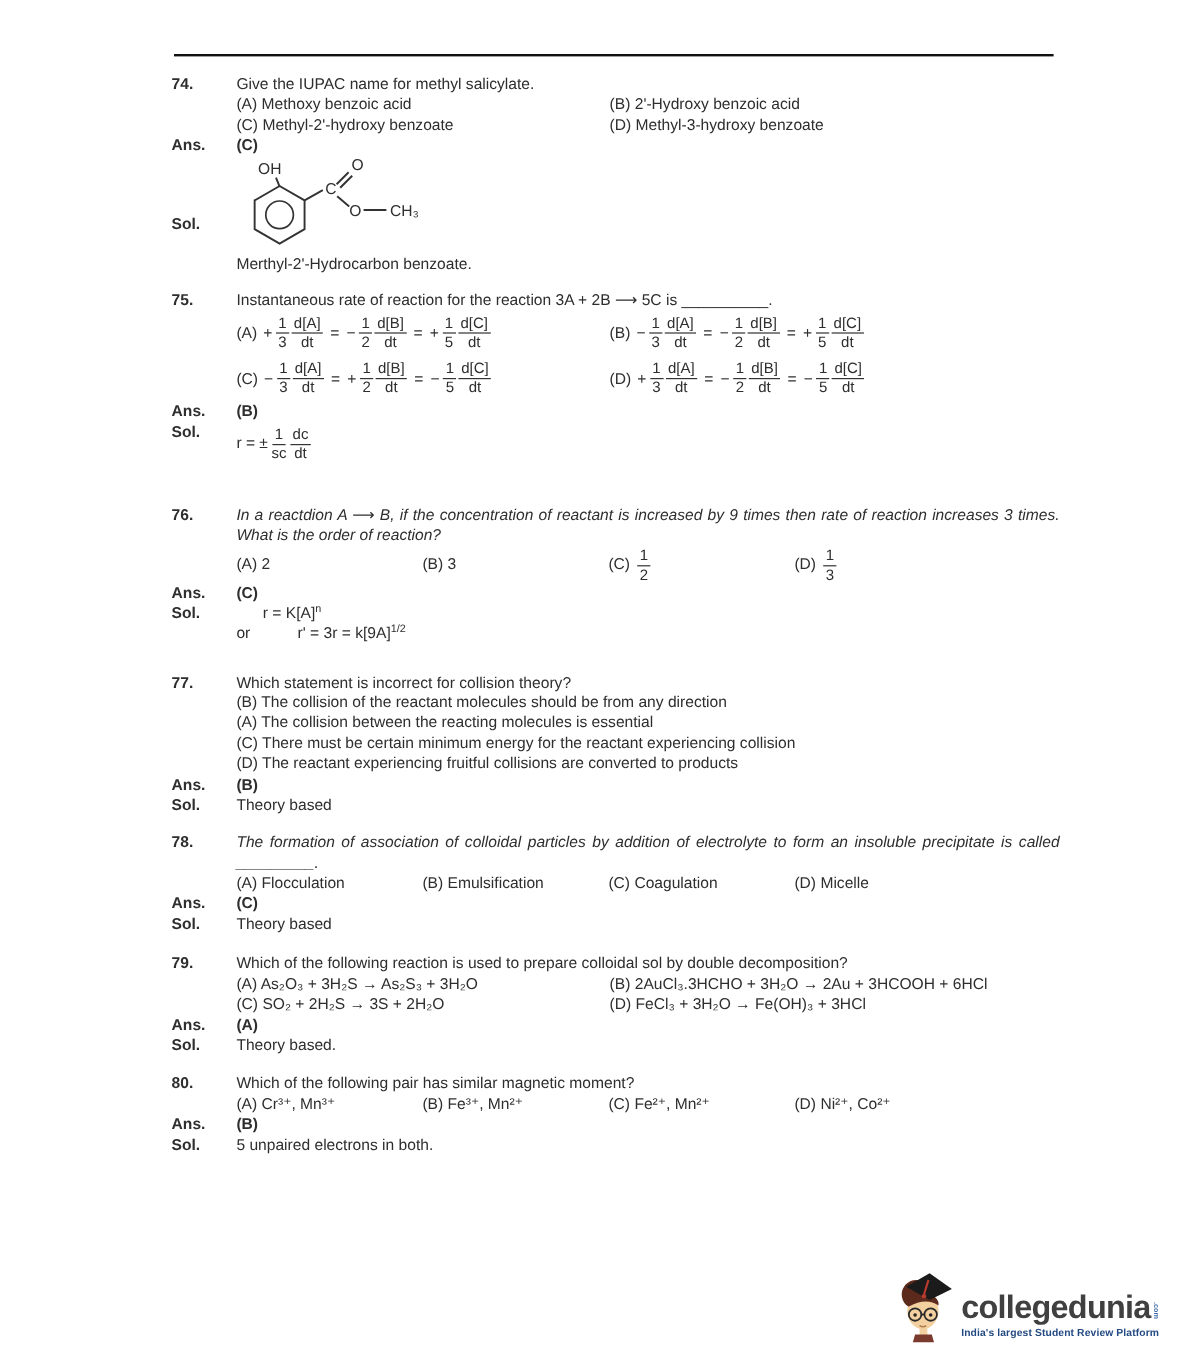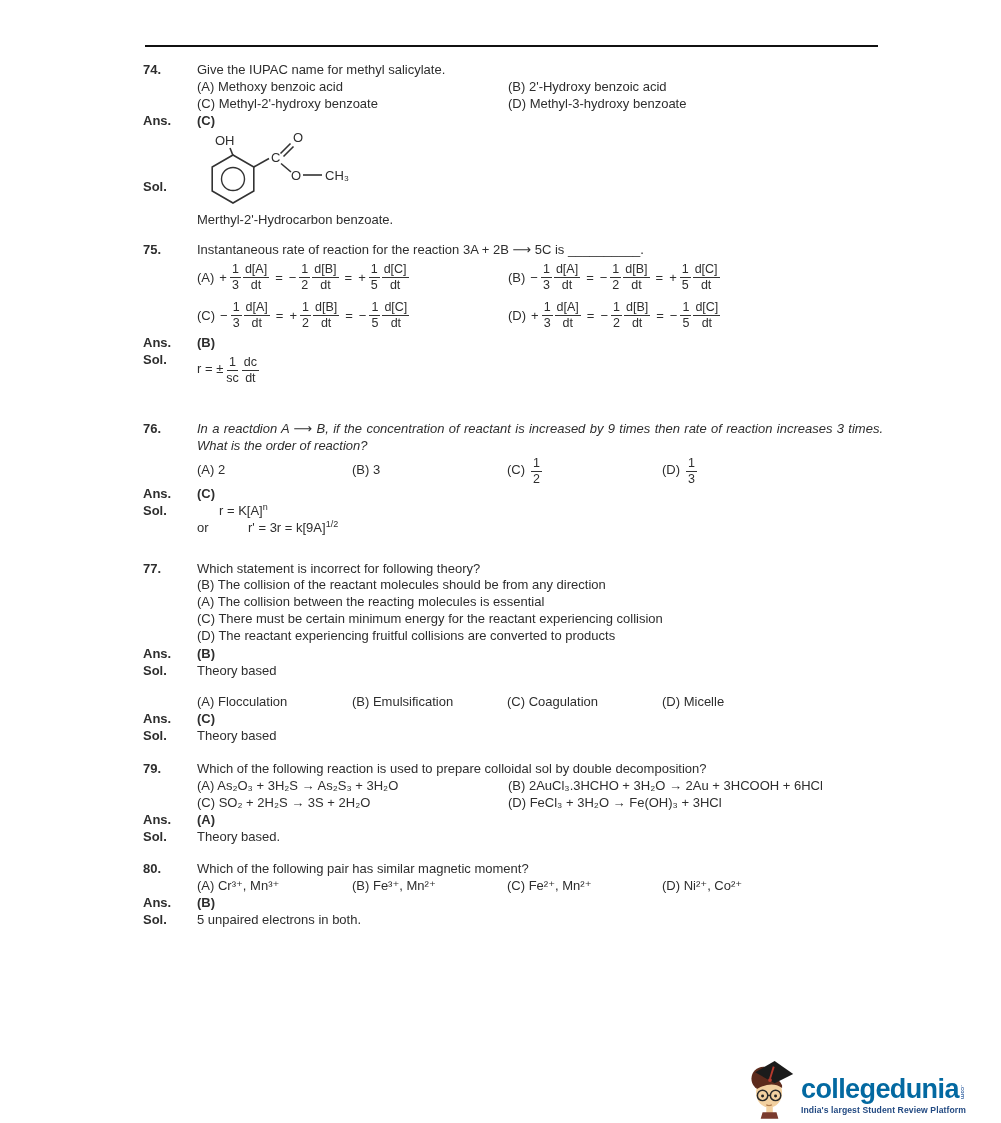--- a/index.html
+++ b/index.html
@@ -311,21 +311,21 @@
       <span class="lbl"></span>
       <div class="content">
         <span class="or-cell">or</span><span><span>r' = 3r = k[9A]</span><sup>1/2</sup></span>
       </div>
     </div>
   </div>
 
   <div class="q-block" style="margin-top:24px;">
     <div class="row">
       <span class="lbl">77.</span>
-      <div class="content">Which statement is incorrect for following theory?</div>
+      <div class="content">Which statement is incorrect for collision theory?</div>
     </div>
     <div class="row">
       <span class="lbl"></span>
       <div class="content stacked">
         <div>(B) The collision of the reactant molecules should be from any direction</div>
         <div>(A) The collision between the reacting molecules is essential</div>
         <div>(C) There must be certain minimum energy for the reactant experiencing collision</div>
         <div>(D) The reactant experiencing fruitful collisions are converted to products</div>
       </div>
     </div>
@@ -333,20 +333,24 @@
       <span class="lbl">Ans.</span>
       <div class="content bold">(B)</div>
     </div>
     <div class="row">
       <span class="lbl">Sol.</span>
       <div class="content">Theory based</div>
     </div>
   </div>
 
   <div class="q-block" style="margin-top:14px;">
+    <div class="row">
+      <span class="lbl">78.</span>
+      <div class="content just">The formation of association of colloidal particles by addition of electrolyte to form an insoluble precipitate is called _________.</div>
+    </div>
     <div class="row">
       <span class="lbl"></span>
       <div class="content opts4">
         <span>(A) Flocculation</span>
         <span>(B) Emulsification</span>
         <span>(C) Coagulation</span>
         <span>(D) Micelle</span>
       </div>
     </div>
     <div class="row">
@@ -420,18 +424,18 @@
     <circle cx="34" cy="41" r="5.6" fill="none" stroke="#2a2a2a" stroke-width="1.6"></circle>
     <line x1="25.6" y1="41" x2="28.4" y2="41" stroke="#2a2a2a" stroke-width="1.6"></line>
     <circle cx="20" cy="41.5" r="1.6" fill="#222"></circle>
     <circle cx="34" cy="41.5" r="1.6" fill="#222"></circle>
     <path d="M24,51 Q27,53 30,51" fill="none" stroke="#b07a4a" stroke-width="1.4"></path>
     <rect x="24" y="53" width="7" height="7" fill="#f2d0a0"></rect>
     <path d="M20,59 L35,59 L37,66 L18,66 Z" fill="#7a3b2e"></path>
   </svg>
   <div class="logo-text">
     <div class="brand-row">
-      <span class="brand" style="color: #0369a1; margin-top: 15px;">collegedunia</span>
+      <span class="brand" style="color: #404040; margin-top: 15px;">collegedunia</span>
       <span class="brand-suffix" style="color: rgb(62, 106, 167);">.com</span>
     </div>
     <div class="tagline" style="color: rgb(35, 74, 130);">India's largest Student Review Platform</div>
   </div>
 </div>
 
 </body></html>

